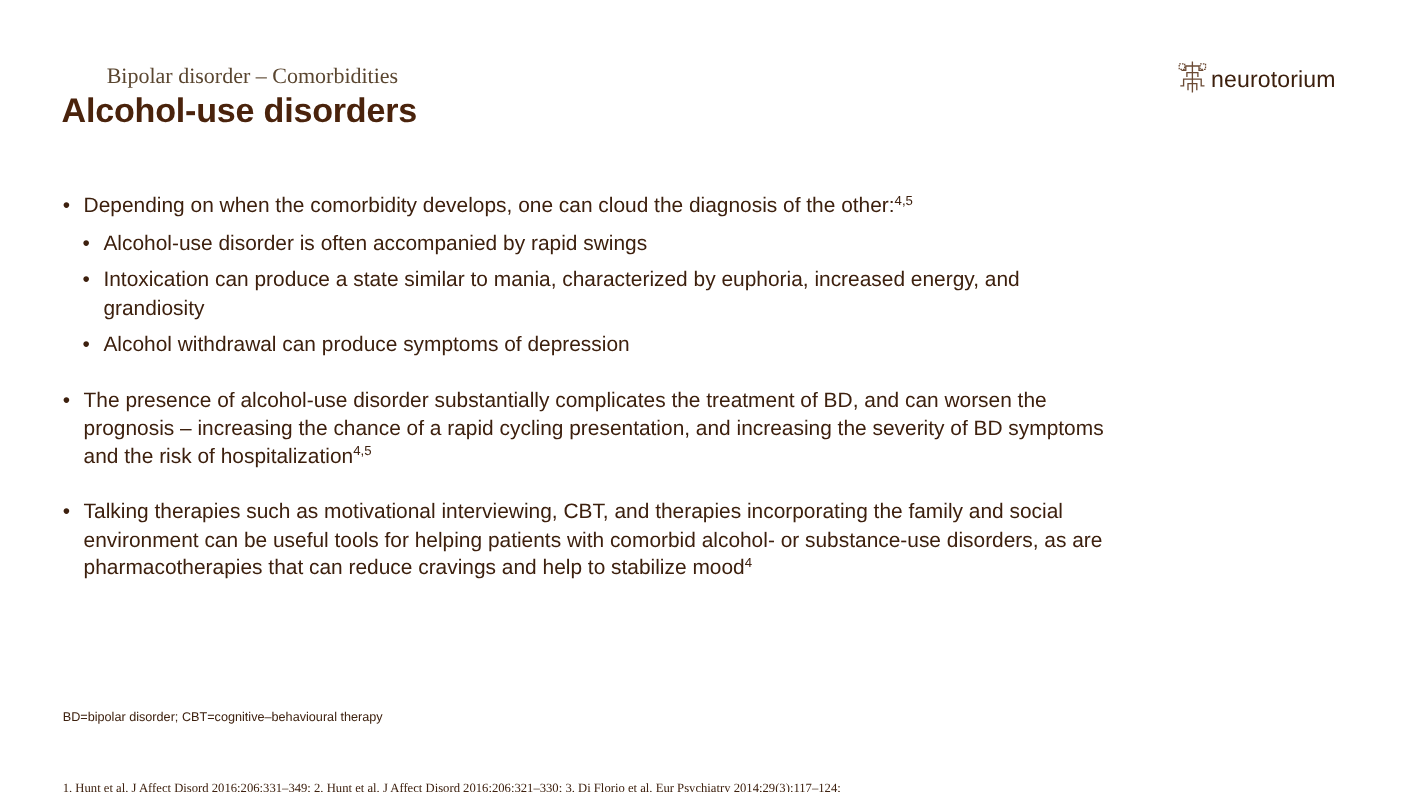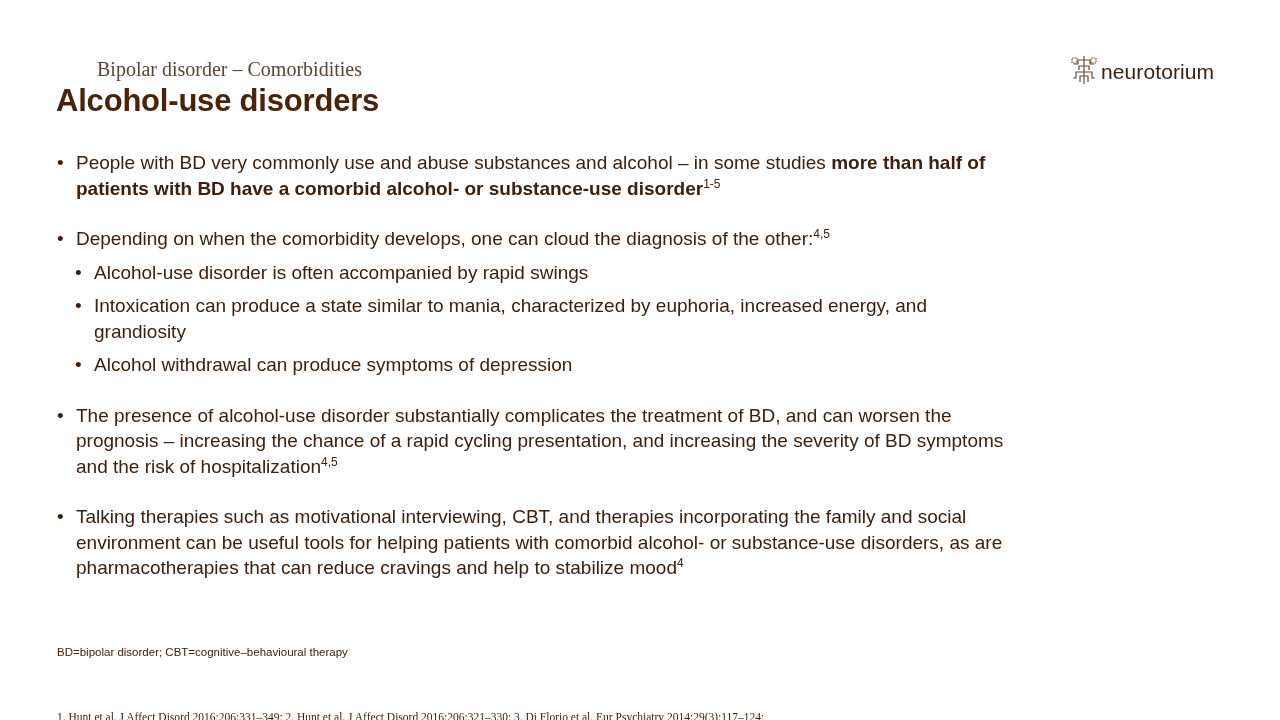--- a/index.html
+++ b/index.html
@@ -65,23 +65,20 @@
       <path d="M13 22 H9 V28"></path>
       <path d="M13 22 H17 V28"></path>
       <rect x="1" y="4" width="5" height="5" stroke-dasharray="1.5 1"></rect>
       <rect x="20" y="4" width="5" height="5" stroke-dasharray="1.5 1"></rect>
     </svg>
   </span>
   <span class="logo-text">neurotorium</span>
 </div>
 
 <div class="content">
-  <div class="b">
-    <span>People with BD very commonly use and abuse substances and alcohol – in some studies </span><strong>more than half of patients with BD have a comorbid alcohol- or substance-use disorder</strong><sup>1-5</sup>
-  </div>
 
   <div class="b gap">
     <span>Depending on when the comorbidity develops, one can cloud the diagnosis of the other:</span><sup>4,5</sup>
   </div>
   <div class="sub">Alcohol-use disorder is often accompanied by rapid swings</div>
   <div class="sub" style="width:920px">Intoxication can produce a state similar to mania, characterized by euphoria, increased energy, and grandiosity</div>
   <div class="sub">Alcohol withdrawal can produce symptoms of depression</div>
 
   <div class="b gap" style="width:950px">
     <span>The presence of alcohol-use disorder substantially complicates the treatment of BD, and can worsen the prognosis – increasing the chance of a rapid cycling presentation, and increasing the severity of BD symptoms and the risk of hospitalization</span><sup>4,5</sup>

